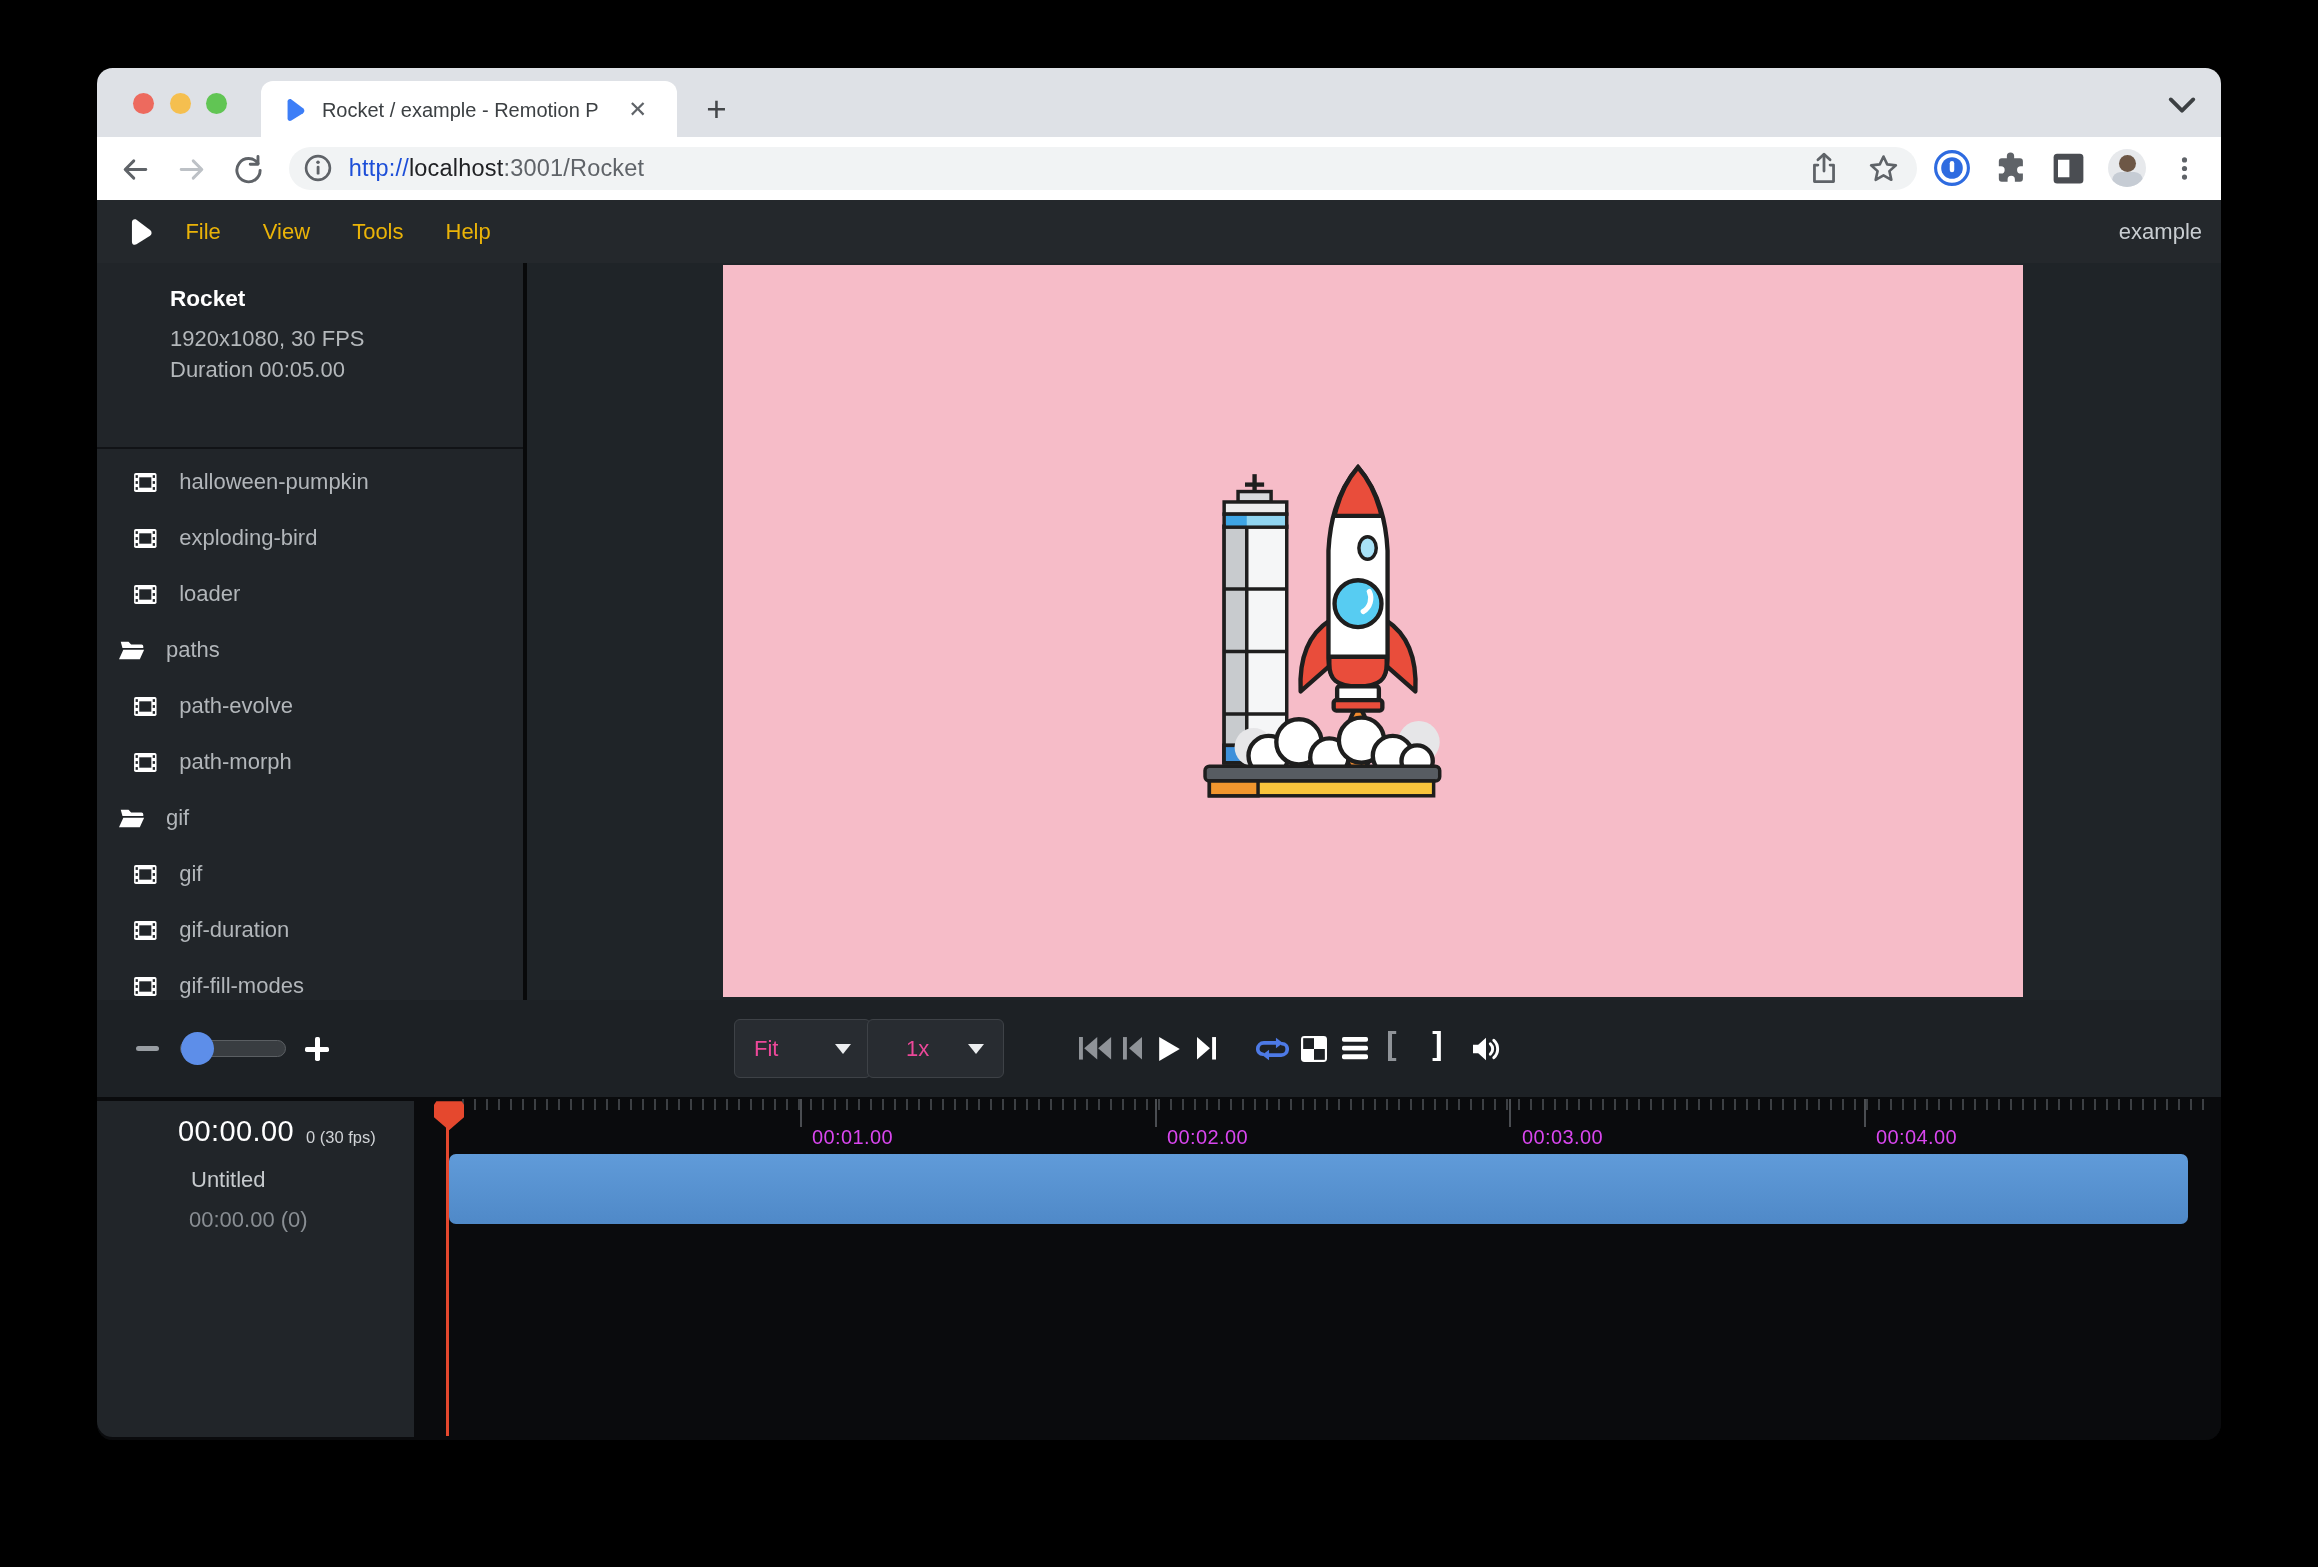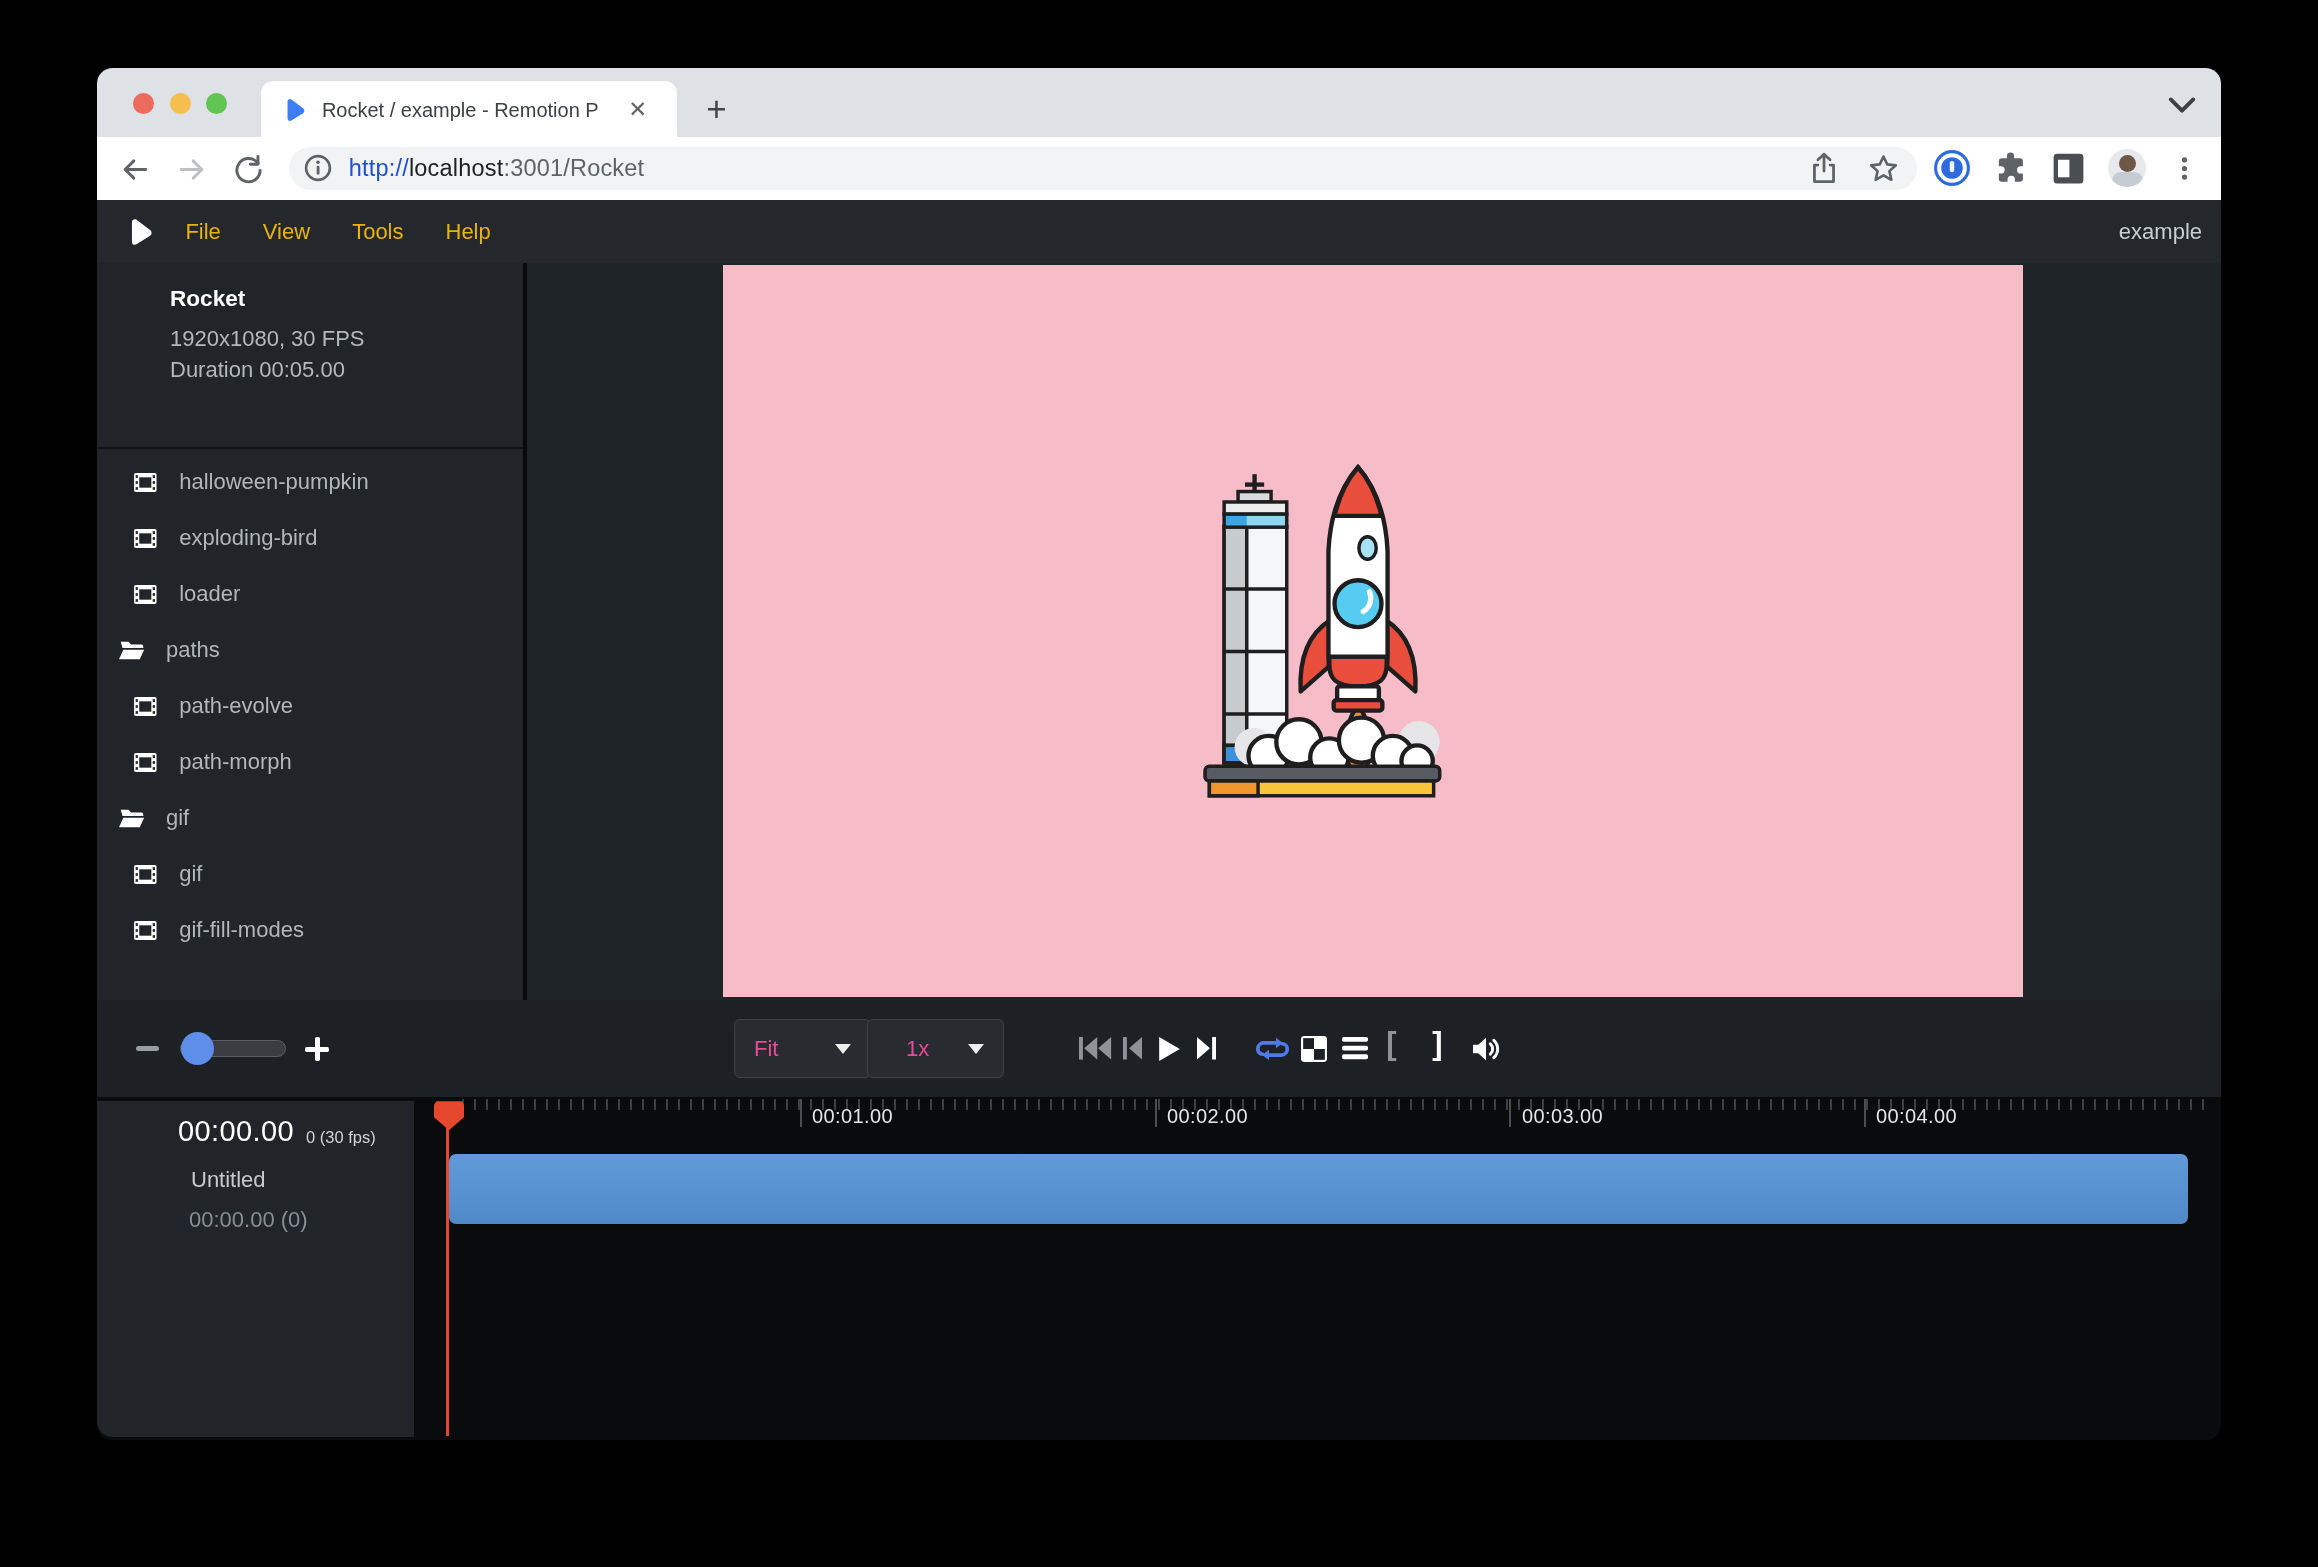--- a/index.html
+++ b/index.html
@@ -79,21 +79,21 @@
   .timeline{height:343px;background:#0a0b0d;position:relative;flex:none;}
   .tl-left{position:absolute;left:0;top:4.3px;width:317px;height:336px;background:#212529;
            border-radius:0 0 0 15.7px;}
   .tl-time{position:absolute;left:81px;top:14px;color:#fff;font-size:29px;font-weight:500;letter-spacing:0.4px;}
   .tl-frame{position:absolute;left:209px;top:27px;color:#d0d3d6;font-size:16.5px;}
   .tl-untitled{position:absolute;left:94px;top:66px;color:#c6cacd;font-size:22px;}
   .tl-tracktime{position:absolute;left:92px;top:106px;color:#898e93;font-size:22px;}
   .ticks{position:absolute;left:365px;right:8.7px;top:1.7px;height:11.3px;
          background:repeating-linear-gradient(to right,#3c3f43 0 1.7px,transparent 1.7px 12px);}
   .majortick{position:absolute;top:1.7px;width:1.7px;height:28px;background:#4a4d51;}
-  .ticklabel{position:absolute;top:8px;color:#e5e5e5;font-size:20px;letter-spacing:0.4px;}
+  .ticklabel{position:absolute;top:29px;color:#d946ef;font-size:20px;letter-spacing:0.4px;}
   .trackbar{position:absolute;left:352px;top:57px;width:1739px;height:70px;border-radius:7px;
             background:linear-gradient(180deg,#609bd9,#4f89c8);}
   .ph-flag{position:absolute;left:337px;top:4.3px;width:30px;height:29px;background:#e5482e;
            clip-path:polygon(8% 0,92% 0,100% 12%,100% 55%,50% 100%,0 55%,0 12%);}
   .ph-line{position:absolute;left:349px;top:26px;width:2.6px;height:313px;background:#e5482e;}
   svg{display:block;}
 </style>
 </head>
 <body>
 
@@ -319,20 +319,37 @@
                 <g fill="#212529">
                   <rect x="1.8" y="2.5" width="2.6" height="3.2"></rect>
                   <rect x="1.8" y="9.4" width="2.6" height="3.2"></rect>
                   <rect x="1.8" y="16.3" width="2.6" height="3.2"></rect>
                   <rect x="21.6" y="2.5" width="2.6" height="3.2"></rect>
                   <rect x="21.6" y="9.4" width="2.6" height="3.2"></rect>
                   <rect x="21.6" y="16.3" width="2.6" height="3.2"></rect>
                 </g>
               </svg>
             </span>
+          <span class="slabel">gif-duration</span>
+        </div>
+        <div class="srow film">
+          <span class="icn">
+              <svg width="22.6" height="19" viewBox="0 0 26 22">
+                <rect width="26" height="22" rx="2" fill="#fff"></rect>
+                <rect x="6" y="5" width="14" height="12" fill="#212529"></rect>
+                <g fill="#212529">
+                  <rect x="1.8" y="2.5" width="2.6" height="3.2"></rect>
+                  <rect x="1.8" y="9.4" width="2.6" height="3.2"></rect>
+                  <rect x="1.8" y="16.3" width="2.6" height="3.2"></rect>
+                  <rect x="21.6" y="2.5" width="2.6" height="3.2"></rect>
+                  <rect x="21.6" y="9.4" width="2.6" height="3.2"></rect>
+                  <rect x="21.6" y="16.3" width="2.6" height="3.2"></rect>
+                </g>
+              </svg>
+            </span>
           <span class="slabel">gif-fill-modes</span>
         </div>
 
       </div>
     </div>
     <div class="vdivider"></div>
     <div class="preview">
       <div class="canvas" style="background:#f6bcc8">
         <svg class="rocket-art" width="257" height="339" viewBox="0 0 295 390">
 

